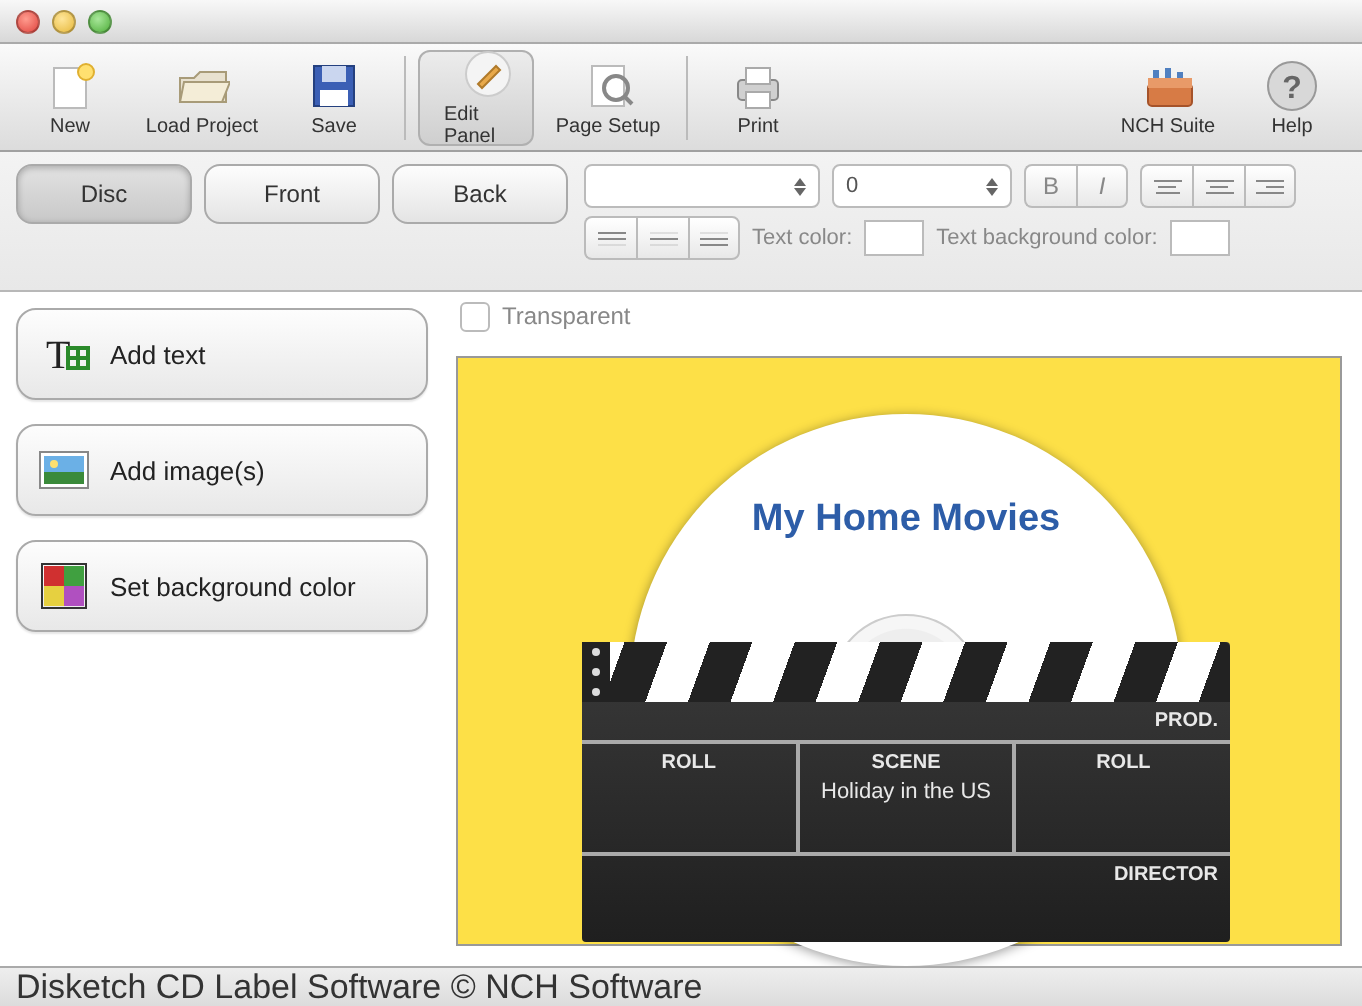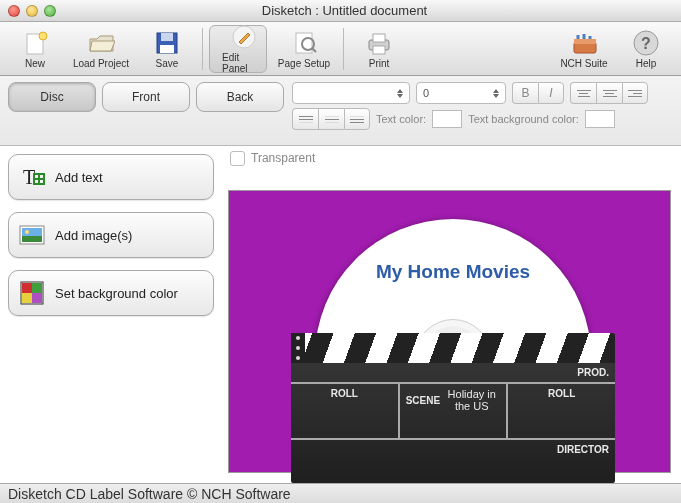--- a/index.html
+++ b/index.html
@@ -41,52 +41,51 @@
 .lbltxt{color:#888;font-size:11px;}
 
 .mainarea{display:flex;height:calc(503px - 22px - 54px - 70px - 20px);}
 .leftpanel{width:222px;padding:8px;display:flex;flex-direction:column;gap:12px;background:#fff;}
 .bigbtn{height:46px;border:1px solid #aaa;border-radius:10px;background:linear-gradient(#fdfdfd,#e8e8e8);display:flex;align-items:center;padding:0 10px;gap:10px;cursor:pointer;font-size:13px;color:#222;box-shadow:0 1px 1px rgba(0,0,0,.1);}
 .bigbtn .bic{width:26px;height:26px;display:flex;align-items:center;justify-content:center;}
 
 .canvaswrap{flex:1;display:flex;flex-direction:column;}
 .transrow{height:24px;display:flex;align-items:center;gap:6px;padding:2px 8px;color:#888;font-size:12px;}
 .chk{width:15px;height:15px;border:1px solid #bbb;border-radius:3px;background:#fff;}
-.canvas{flex:1;margin:20px 10px 10px 6px;background:#a21caf;border:1px solid #999;position:relative;padding-left:36px;}
+.canvas{flex:1;margin:8px 10px 10px 6px;background:#fde047;border:1px solid #999;position:relative;padding-left:36px;}
 
 .disc{position:absolute;left:86px;top:28px;width:276px;height:276px;border-radius:50%;background:#fff;box-shadow:0 1px 6px rgba(0,0,0,.4);overflow:hidden;}
 .hub{position:absolute;left:50%;top:50%;width:76px;height:76px;border-radius:50%;transform:translate(-50%,-50%);background:radial-gradient(#fff 18%,#ddd 19% 24%,#bbb 25% 40%,#eee 41% 58%,#f6f6f6 59% 100%);border:1px solid #ccc;}
 .disctitle{position:absolute;top:42px;left:0;width:100%;text-align:center;color:#2d5da8;font-weight:bold;font-size:19px;font-family:Arial;}
 
 .clapper{position:absolute;left:62px;top:142px;width:324px;height:150px;background:linear-gradient(#3a3a3a,#1f1f1f);border-radius:2px;color:#e8e8e8;font-size:10px;font-weight:bold;}
 .clapstr{position:absolute;top:0;left:0;right:0;height:30px;background:repeating-linear-gradient(110deg,#fff 0 20px,#222 20px 40px);border-top-left-radius:3px;border-top-right-radius:3px;}
 .clapbody{position:absolute;top:30px;left:0;right:0;bottom:0;display:flex;flex-direction:column;}
 .crow{display:flex;border-top:2px solid #aaa;}
 .crow.first{border-top:none;}
 .ccell{flex:1;border-right:2px solid #aaa;padding:4px 6px;}
 .ccell:last-child{border-right:none;text-align:right;}
 .ccell.center{text-align:center;}
-.clapper .scenecol{display:flex;flex-direction:row;align-items:center;gap:3px;}
+.clapper .scenecol{display:flex;flex-direction:column;align-items:center;gap:3px;}
 .hinge{position:absolute;left:0;top:0;width:14px;height:30px;background:#222;display:flex;flex-direction:column;justify-content:space-around;align-items:center;}
 .hinge i{width:4px;height:4px;background:#ddd;border-radius:50%;}
 
-.statusbar{height:20px;background:linear-gradient(#eee,#dcdcdc);border-top:1px solid #aaa;display:flex;align-items:center;padding:0 8px;font-size:14px;color:#333;position:absolute;left:0;right:0;bottom:0;}
+.statusbar{height:20px;background:linear-gradient(#eee,#dcdcdc);border-top:1px solid #aaa;display:flex;align-items:center;padding:0 8px;font-size:17px;color:#333;position:absolute;left:0;right:0;bottom:0;}
 .alline{display:flex;flex-direction:column;gap:2px;align-items:center;}
 .alline span{display:block;width:14px;border-top:1.5px solid #888;}
 </style>
 </head>
 <body>
 
 <div class="titlebar">
   <div class="traffic">
     <div class="tl red"></div>
     <div class="tl yellow"></div>
     <div class="tl green"></div>
   </div>
-  <div class="titlebar-txt">Disketch : Untitled document</div>
 </div>
 
 <div class="toolbar">
   <div class="tbtn">
     <div class="ic">
         <svg width="28" height="26">
           <rect x="6" y="4" width="16" height="20" fill="#fff" stroke="#bbb"></rect>
           <circle cx="22" cy="6" r="4" fill="#ffe070" stroke="#e0b030"></circle>
         </svg>
       </div>

